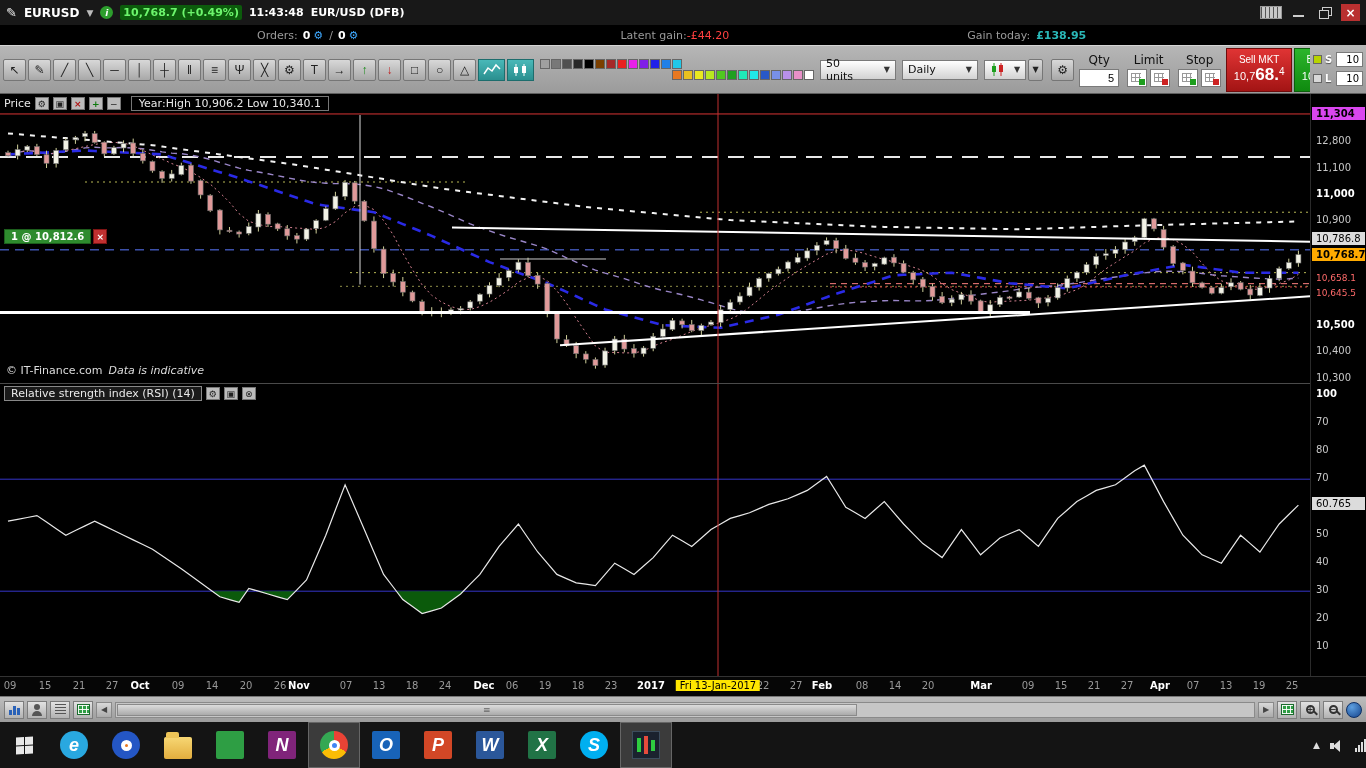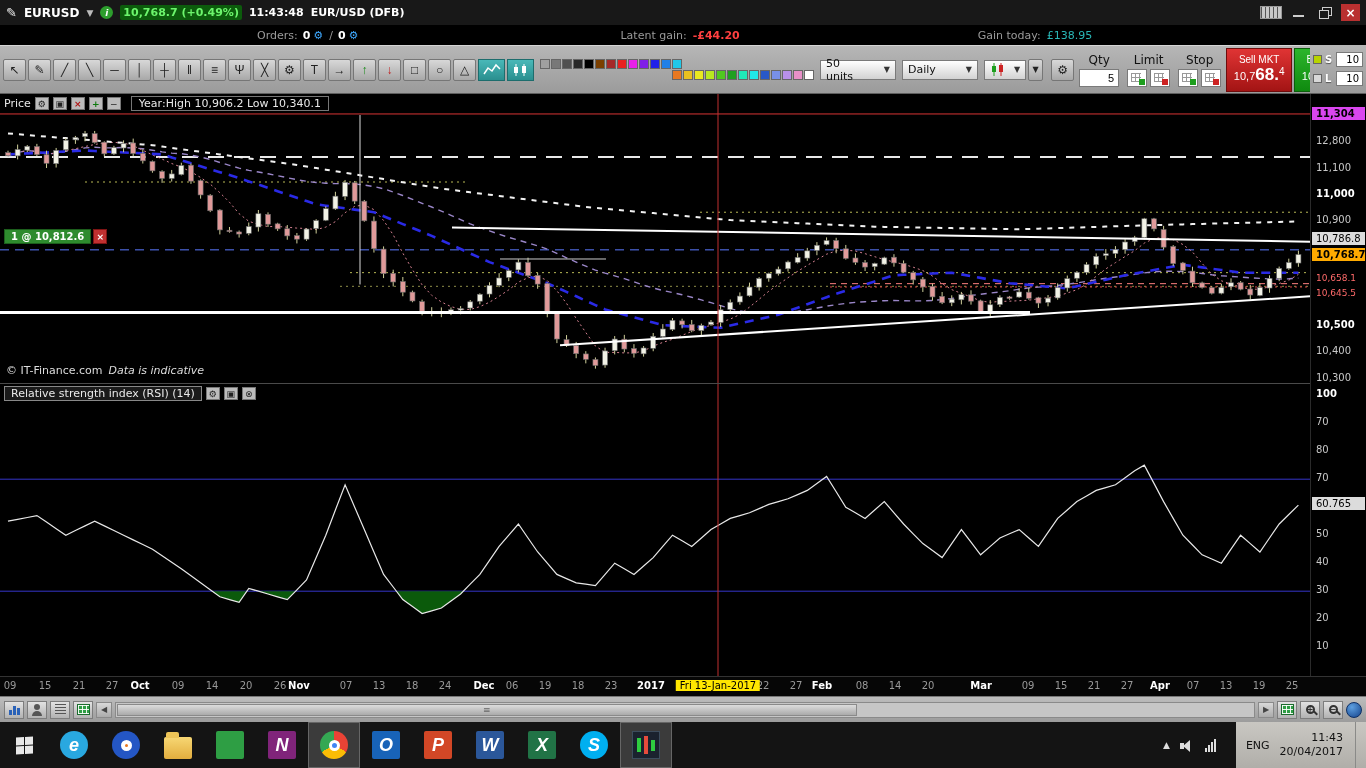--- a/index.html
+++ b/index.html
@@ -24,23 +24,23 @@
   .wbtn.close{background:#b93030;color:#fff;font-weight:bold}
 
   
   .ordersbar{position:absolute;top:26px;left:0;width:1366px;height:19px;background:#000;display:flex;align-items:center;font-size:11px}
   .olab{color:#9a9a9a;margin-left:257px}
   .oval{color:#fff;font-weight:bold;margin-left:5px}
   .gear{color:#3fa9ff;font-size:11px;margin-left:3px;cursor:pointer}
   .osep{color:#9a9a9a;margin-left:6px}
   .glab{color:#9a9a9a}
   .lat{margin-left:262px}
-  .latv{color:#ff4040;font-weight:bold;margin-left:6px}
+  .latv{color:#ff4040;font-weight:normal;}
   .tod{margin-left:238px}
-  .todv{color:#2ab8b8;font-weight:normal;margin-left:6px}
+  .todv{color:#2ab8b8;font-weight:bold;margin-left:6px}
 
   
   .toolbar{position:absolute;top:45px;left:0;width:1310px;height:49px;background:linear-gradient(#b6b6b6,#9b9b9b);border-top:1px solid #d5d5d5;border-bottom:1px solid #5e5e5e;display:flex;align-items:center;gap:2px;padding:0 3px;color:#222}
   .tbtn{width:23px;height:22px;background:linear-gradient(#d8d8d8,#a8a8a8);border:1px solid #767676;border-radius:2px;display:flex;align-items:center;justify-content:center;font-size:12px;color:#222;cursor:pointer;flex:none}
   .chartbtn{width:27px;height:22px;background:linear-gradient(#49b8b8,#2a8f8f);border:1px solid #1d6d6d;display:flex;align-items:center;justify-content:center;cursor:pointer;flex:none}
   .pal{display:grid;grid-template-rows:10px 10px;grid-auto-flow:column;gap:1px;margin:0 4px;flex:none}
   .pal span{width:10px;height:10px;border:1px solid #666;cursor:pointer}
   .select{height:20px;background:linear-gradient(#ffffff,#d2d2d2);border:1px solid #7a7a7a;display:flex;align-items:center;padding:0 5px;gap:8px;font-size:11px;color:#111;cursor:pointer;flex:none}
   .sc{font-size:8px;color:#333}
   .ocol{display:flex;flex-direction:column;align-items:center;gap:2px;margin:0 3px;flex:none}
@@ -813,24 +813,16 @@
       </span>
     <span class="tray">
       <span class="chev">▲</span>
       <span class="spk"></span>
       <span class="net">
           <i style="height:4px"></i>
           <i style="height:7px"></i>
           <i style="height:10px"></i>
           <i style="height:13px"></i>
         </span>
-      <span class="trayl">
-        <span class="lang">ENG</span>
-        <span class="clockblk">
-          <div>11:43</div>
-          <div>20/04/2017</div>
-        </span>
-        <span class="strip"></span>
-      </span>
     </span>
   </div>
 
 </div>
 
 </body></html>

